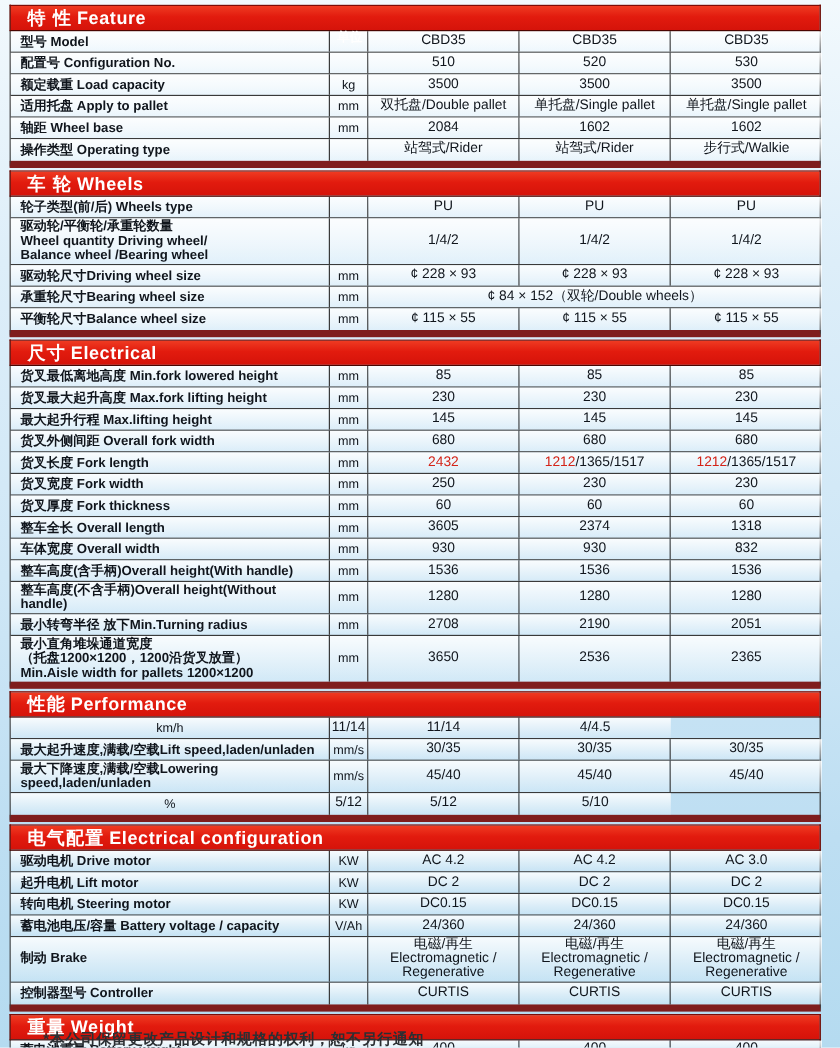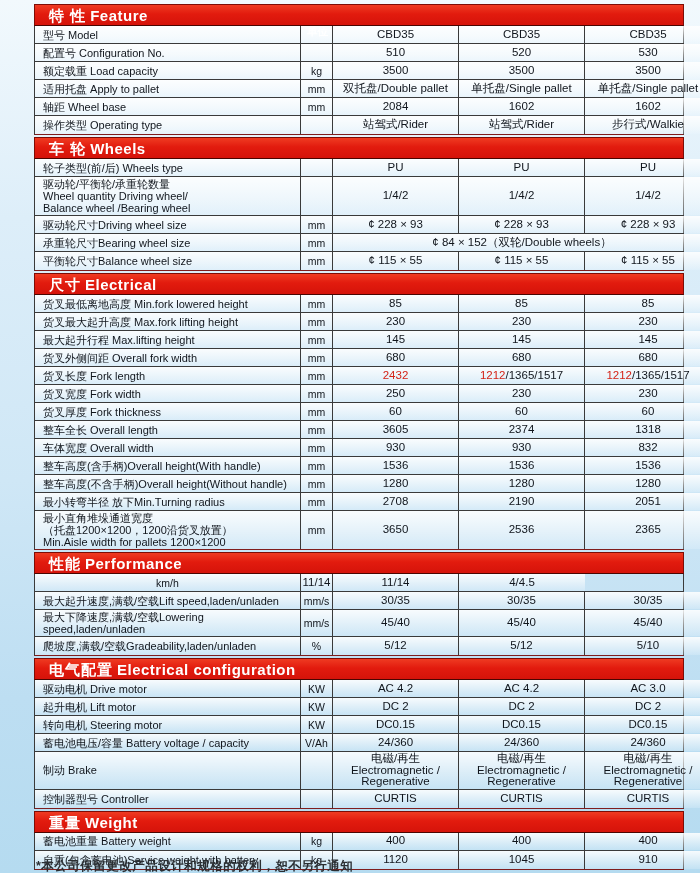--- a/index.html
+++ b/index.html
@@ -6,21 +6,21 @@
   html,body { width:700px; height:873px; overflow:hidden; }
   body {
     font-family:"Liberation Sans","DejaVu Sans",sans-serif;
     background:linear-gradient(180deg,#f2f9fd 0%,#ddeef9 25%,#cfe7f6 55%,#bede f2 80%,#b7dcf1 100%);
     background:linear-gradient(180deg,#f2f9fd 0%,#ddeef9 25%,#cfe7f6 55%,#bddef2 80%,#b5dbf0 100%);
     position:relative;
   }
   .page { position:absolute; inset:0; }
   .spec-table { position:absolute; left:8px; top:5px; width:676px; }
 
-  .section { border-left:1px solid #3a3a3a; border-right:1px solid #3a3a3a; border-bottom:1px solid #7f1d1d; margin-bottom:3px;margin-left:26px; }
+  .section { border-left:1px solid #3a3a3a; border-right:1px solid #3a3a3a; border-bottom:6px solid #7f1d1d; margin-bottom:3px; }
   .section-header {
     height:22px; line-height:21px;
     background:linear-gradient(180deg,#ef3b22 0%,#e21b0e 45%,#d5130a 100%);
     border:1px solid #7e0c05; border-bottom:1px solid #4a0501;
     margin:-1px -1px 0 -1px;
     color:#ffffff; font-weight:bold;
     position:relative; white-space:nowrap;
   }
   .section-title { font-size:15px; padding-left:14px; letter-spacing:1px; }
   .section-title .en { letter-spacing:0.5px; margin-left:4px; }
@@ -29,21 +29,21 @@
   .row { display:grid; grid-template-columns:266px 32px 126px 126px 126px; border-bottom:1px solid #3a3a3a; min-height:18px; }
   .row:last-child { border-bottom:none; }
   .cell {
     border-right:1px solid #3a3a3a;
     background:linear-gradient(180deg,rgba(255,255,255,0.88) 0%,rgba(255,255,255,0.45) 60%,rgba(236,247,255,0.25) 100%);
     display:flex; align-items:center;
     font-size:11px; color:#10151c;
     white-space:pre-line;
   }
   .cell:last-child { border-right:none; }
-  .cell.label { padding:1px 2px 1px 8px; line-height:12px; font-weight:400; }
+  .cell.label { padding:1px 2px 1px 8px; line-height:12px; font-weight:700; }
   .cell.unit  { justify-content:center; font-size:10.5px; }
   .cell.val   { justify-content:center; text-align:center; font-size:11.5px; line-height:11.5px; padding:1px 0; }
   .cell.span3 { grid-column:3/6; }
   .red { color:#d42317; }
 
   .footnote {
     position:absolute; left:36px; top:858px;
     font-size:12.5px; font-weight:bold; color:#2b2f33; letter-spacing:0.5px;
     white-space:nowrap;
   }
@@ -248,21 +248,20 @@
           <div class="cell val">30/35</div>
         </div>
         <div class="row">
           <div class="cell label">最大下降速度,满载/空载Lowering speed,laden/unladen</div>
           <div class="cell unit">mm/s</div>
           <div class="cell val">45/40</div>
           <div class="cell val">45/40</div>
           <div class="cell val">45/40</div>
         </div>
         <div class="row">
-          <div class="cell label">爬坡度,满载/空载Gradeability,laden/unladen</div>
           <div class="cell unit">%</div>
           <div class="cell val">5/12</div>
           <div class="cell val">5/12</div>
           <div class="cell val">5/10</div>
         </div>
       </div>
       <div class="section">
         <div class="section-header"><span class="section-title"><span class="zh">电气配置</span><span class="en">Electrical configuration</span></span></div>
         <div class="row">
           <div class="cell label">驱动电机 Drive motor</div>

